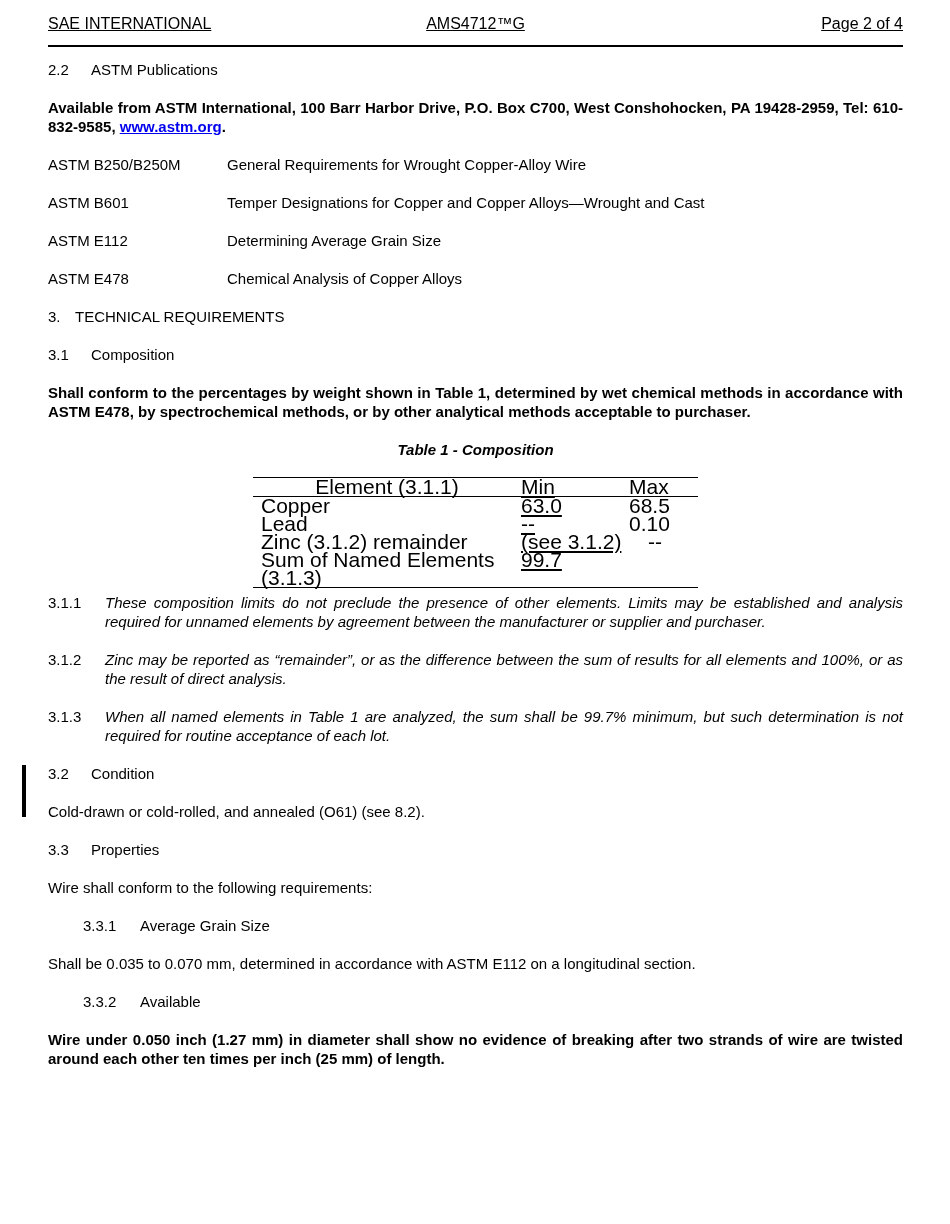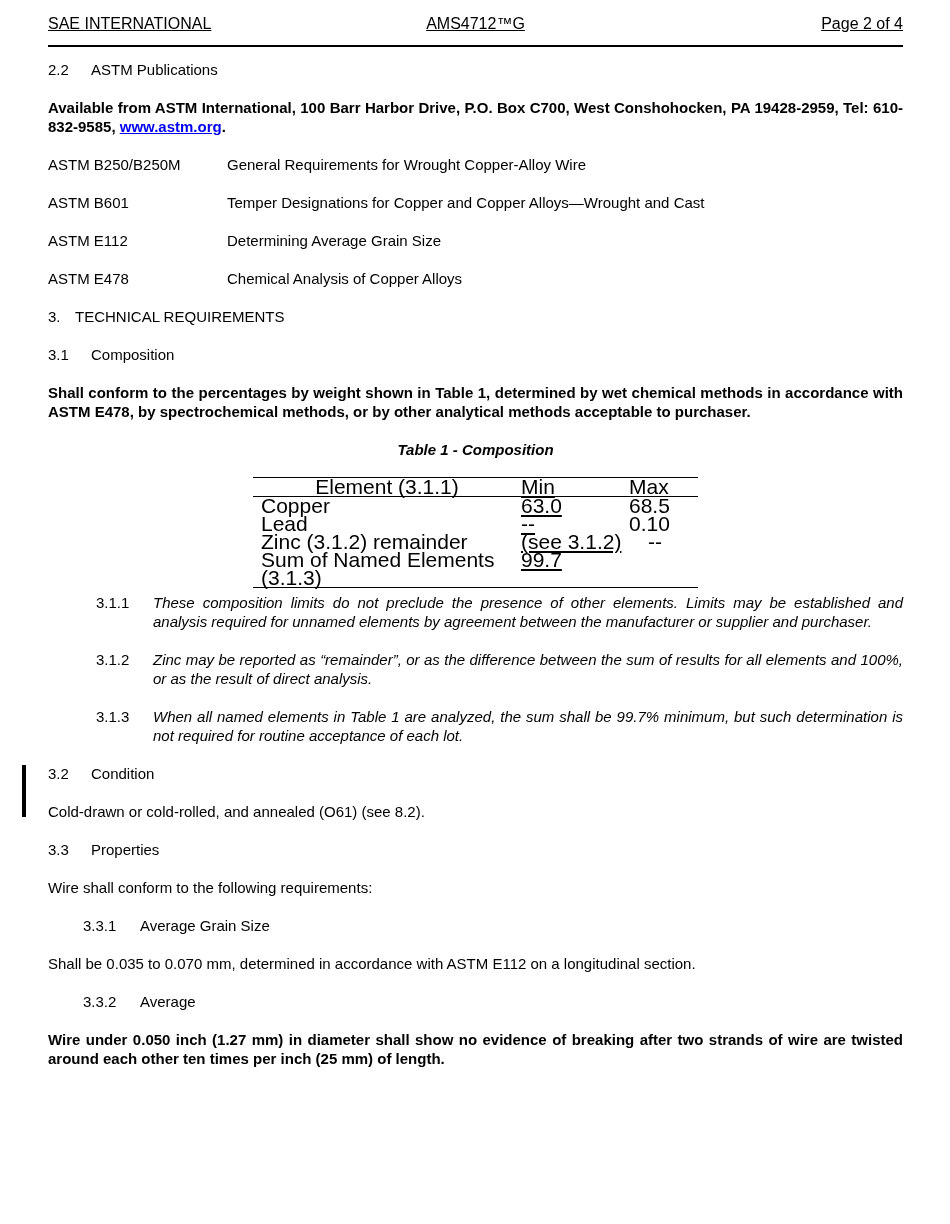--- a/index.html
+++ b/index.html
@@ -55,21 +55,21 @@
   .col-el  { width:268px; }
   .col-min { width:108px; }
   .col-max { width:69px; }
   th.c-el { text-align:center; }
   td.c-el { text-align:left; padding-left:8px; }
   th.c-min, td.c-min { text-align:left;text-decoration:underline; }
   th.c-max { text-align:left; }
   td.c-max { text-align:right; padding-right:36px; }
 
   .note { display:flex; margin-bottom:19px; }
-  .note .num { flex:0 0 57px;margin-left:48px; }
+  .note .num { flex:0 0 57px; }
   .note-text { flex:1; text-align:justify;font-style:italic; }
 
   .changed { position:relative; }
   .change-bar {
     position:absolute; left:-26px; top:1px;
     width:4px; height:52px; background:#000;
   }
 </style>
 </head>
 <body>
@@ -190,19 +190,19 @@
 
     <div class="heading blk">
       <span class="num w3">3.3.1</span>
       <span>Average Grain Size</span>
     </div>
 
     <p class="para blk">Shall be 0.035 to 0.070 mm, determined in accordance with ASTM E112 on a longitudinal section.</p>
 
     <div class="heading blk">
       <span class="num w3">3.3.2</span>
-      <span>Average</span>
+      <span>Available</span>
     </div>
 
     <p class="para justify blk">Wire under 0.050 inch (1.27 mm) in diameter shall show no evidence of breaking after two strands of wire are twisted around each other ten times per inch (25 mm) of length.</p>
 
   </div>
 </div>
 
 </body></html>

